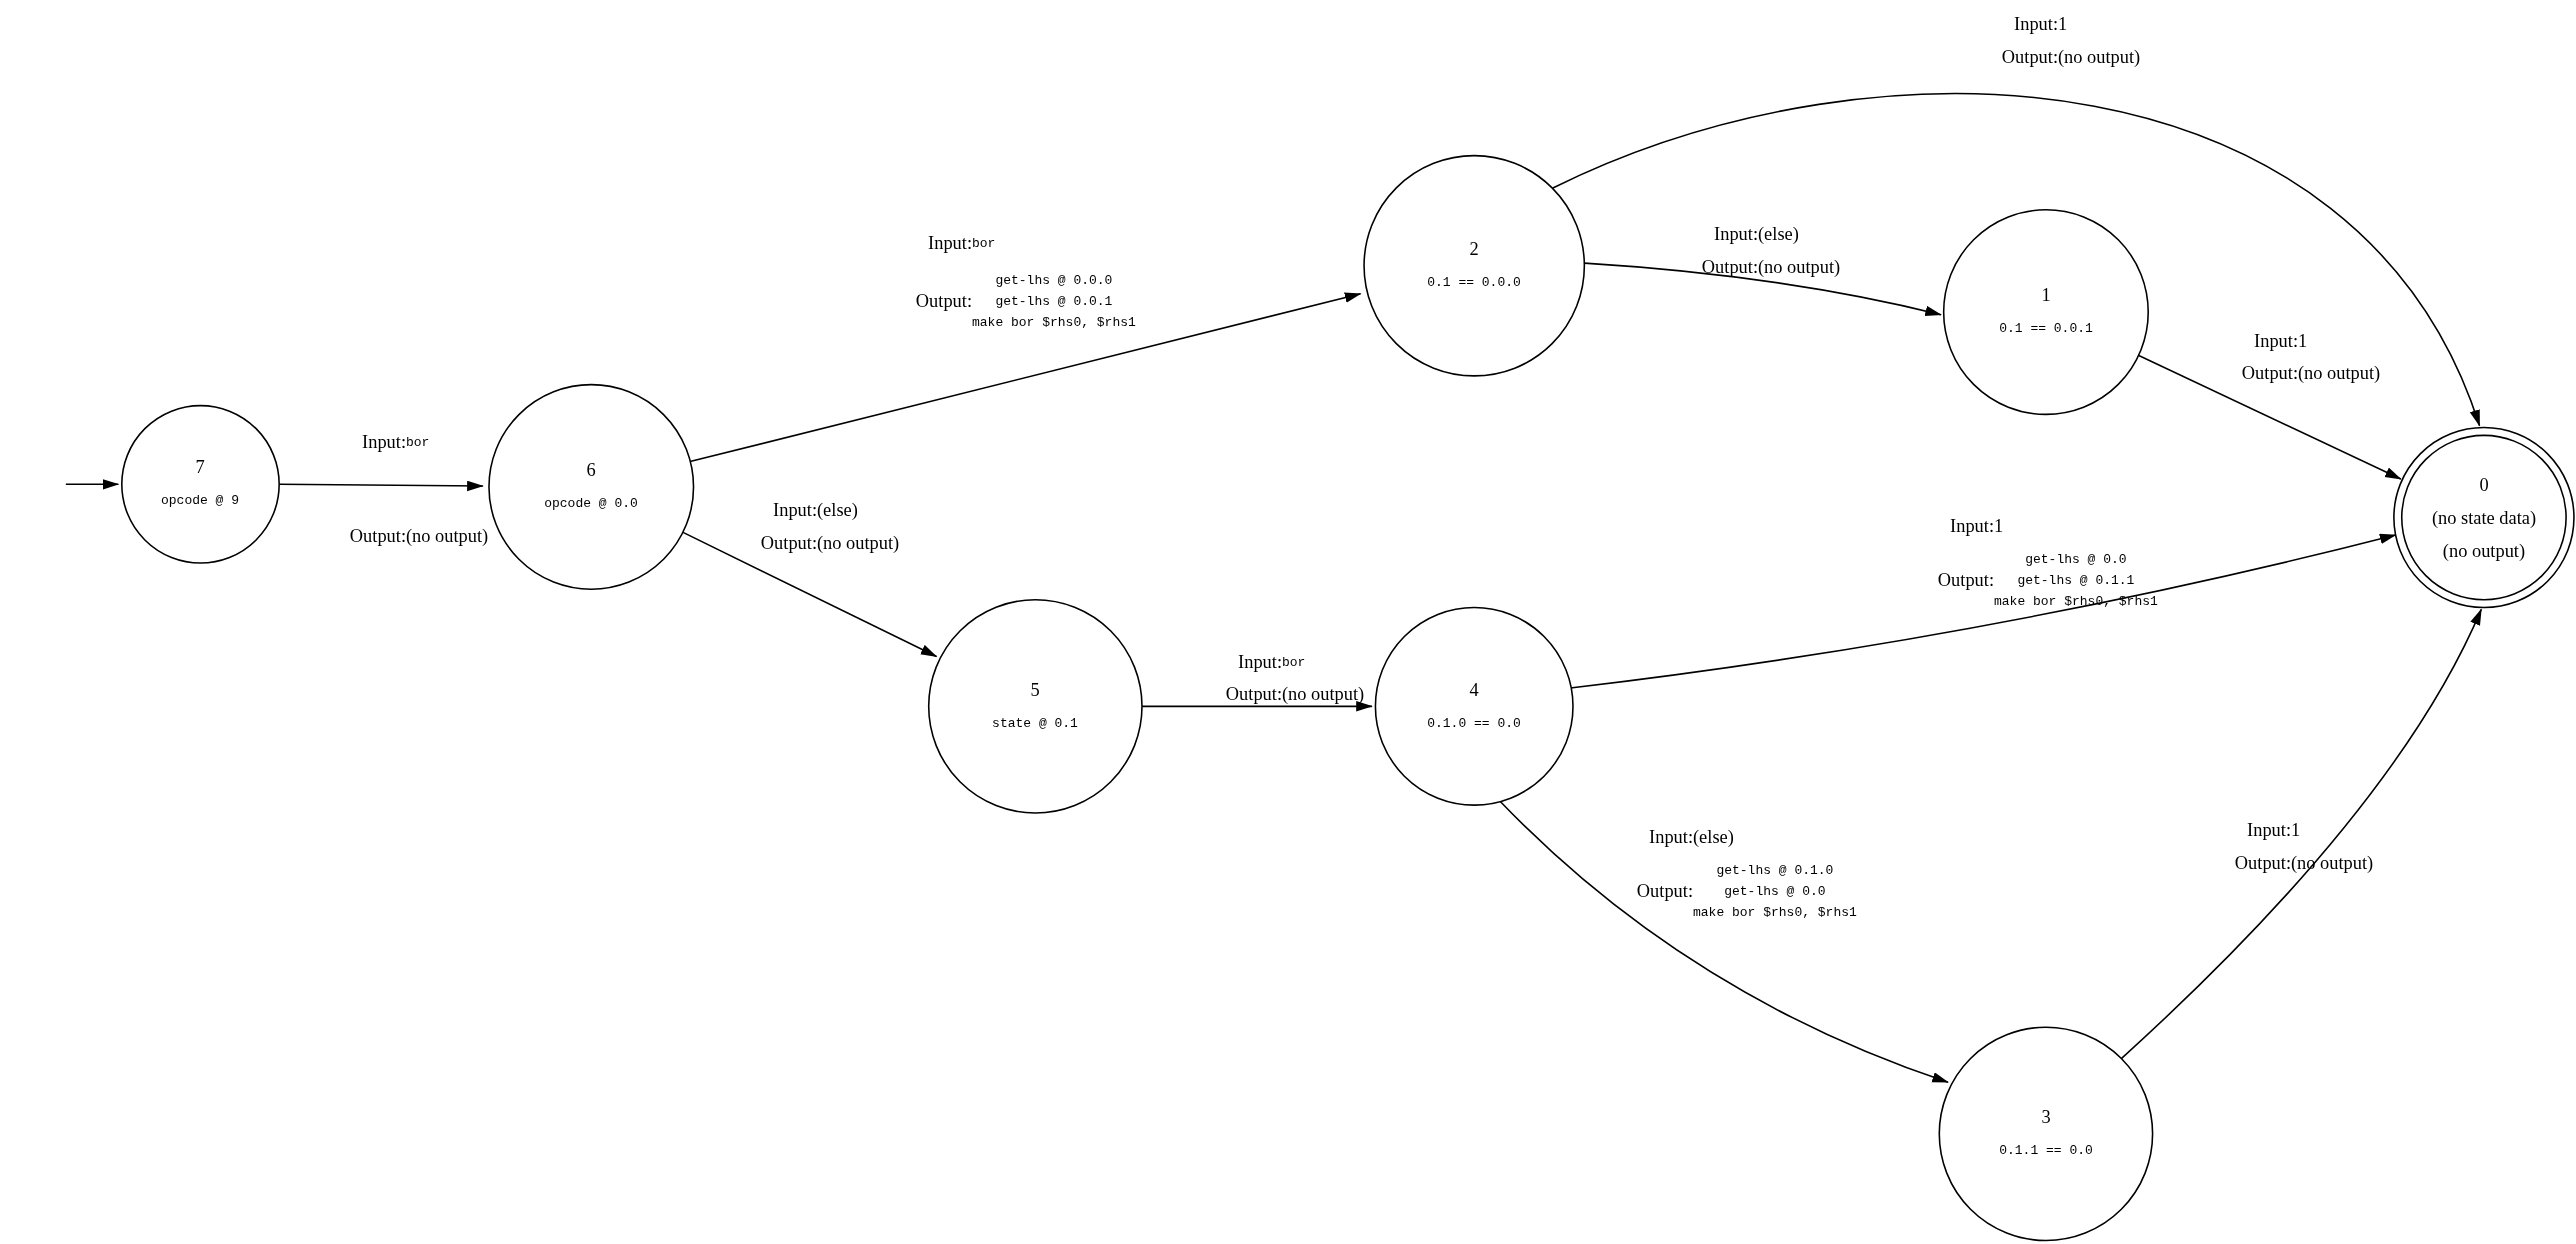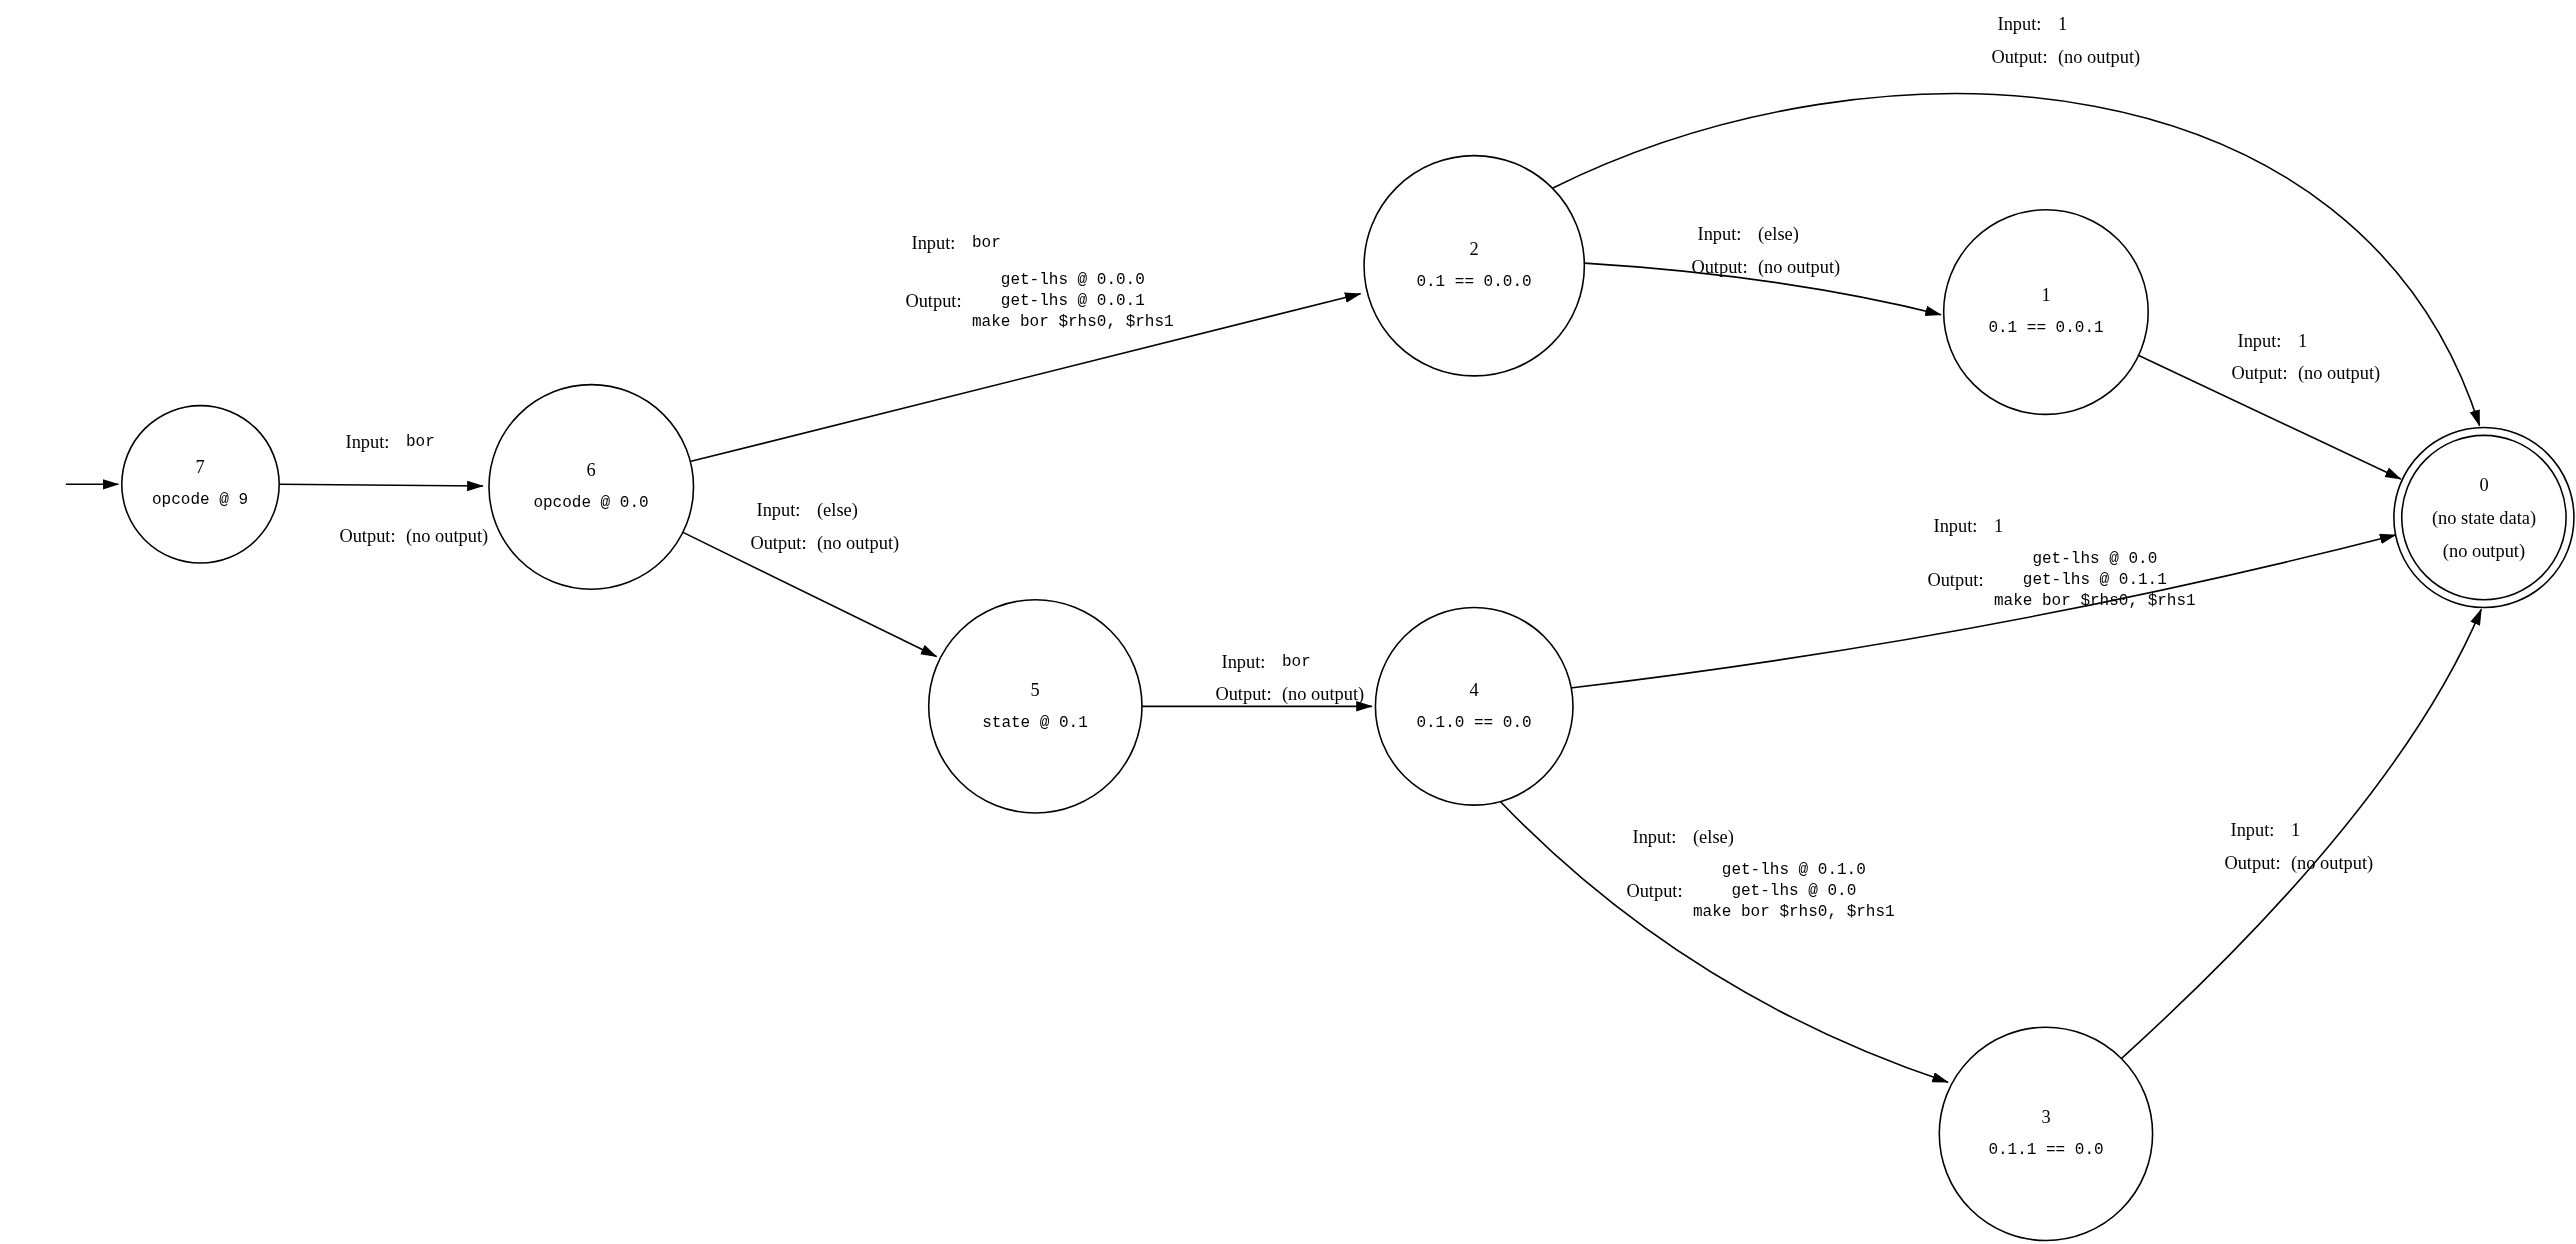--- a/index.html
+++ b/index.html
@@ -35,37 +35,37 @@
     white-space: pre;
   }
   .node-label .line {
     line-height: 33px;
   }
   .serif {
     font-family: "Liberation Serif", "DejaVu Serif", serif;
   }
   .mono {
     font-family: "Liberation Mono", "DejaVu Sans Mono", monospace;
-    font-size: 16px;
+    font-size: 13px;
   }
   .edge-label {
     position: absolute;
     font-size: 18.4px;
     line-height: 21px;
     white-space: pre;
   }
   .edge-row {
     display: flex;
     align-items: center;
   }
   .edge-key {
     font-family: "Liberation Serif", "DejaVu Serif", serif;
     width: 77px;
     flex: none;
-    text-align: center;
+    text-align: right;
   }
   .edge-val {
     text-align: center;
   }
 </style>
 </head>
 <body>
 
 <div id="canvas">
   <svg id="graph-svg" viewBox="0 0 2946 1423" xmlns="http://www.w3.org/2000/svg">

